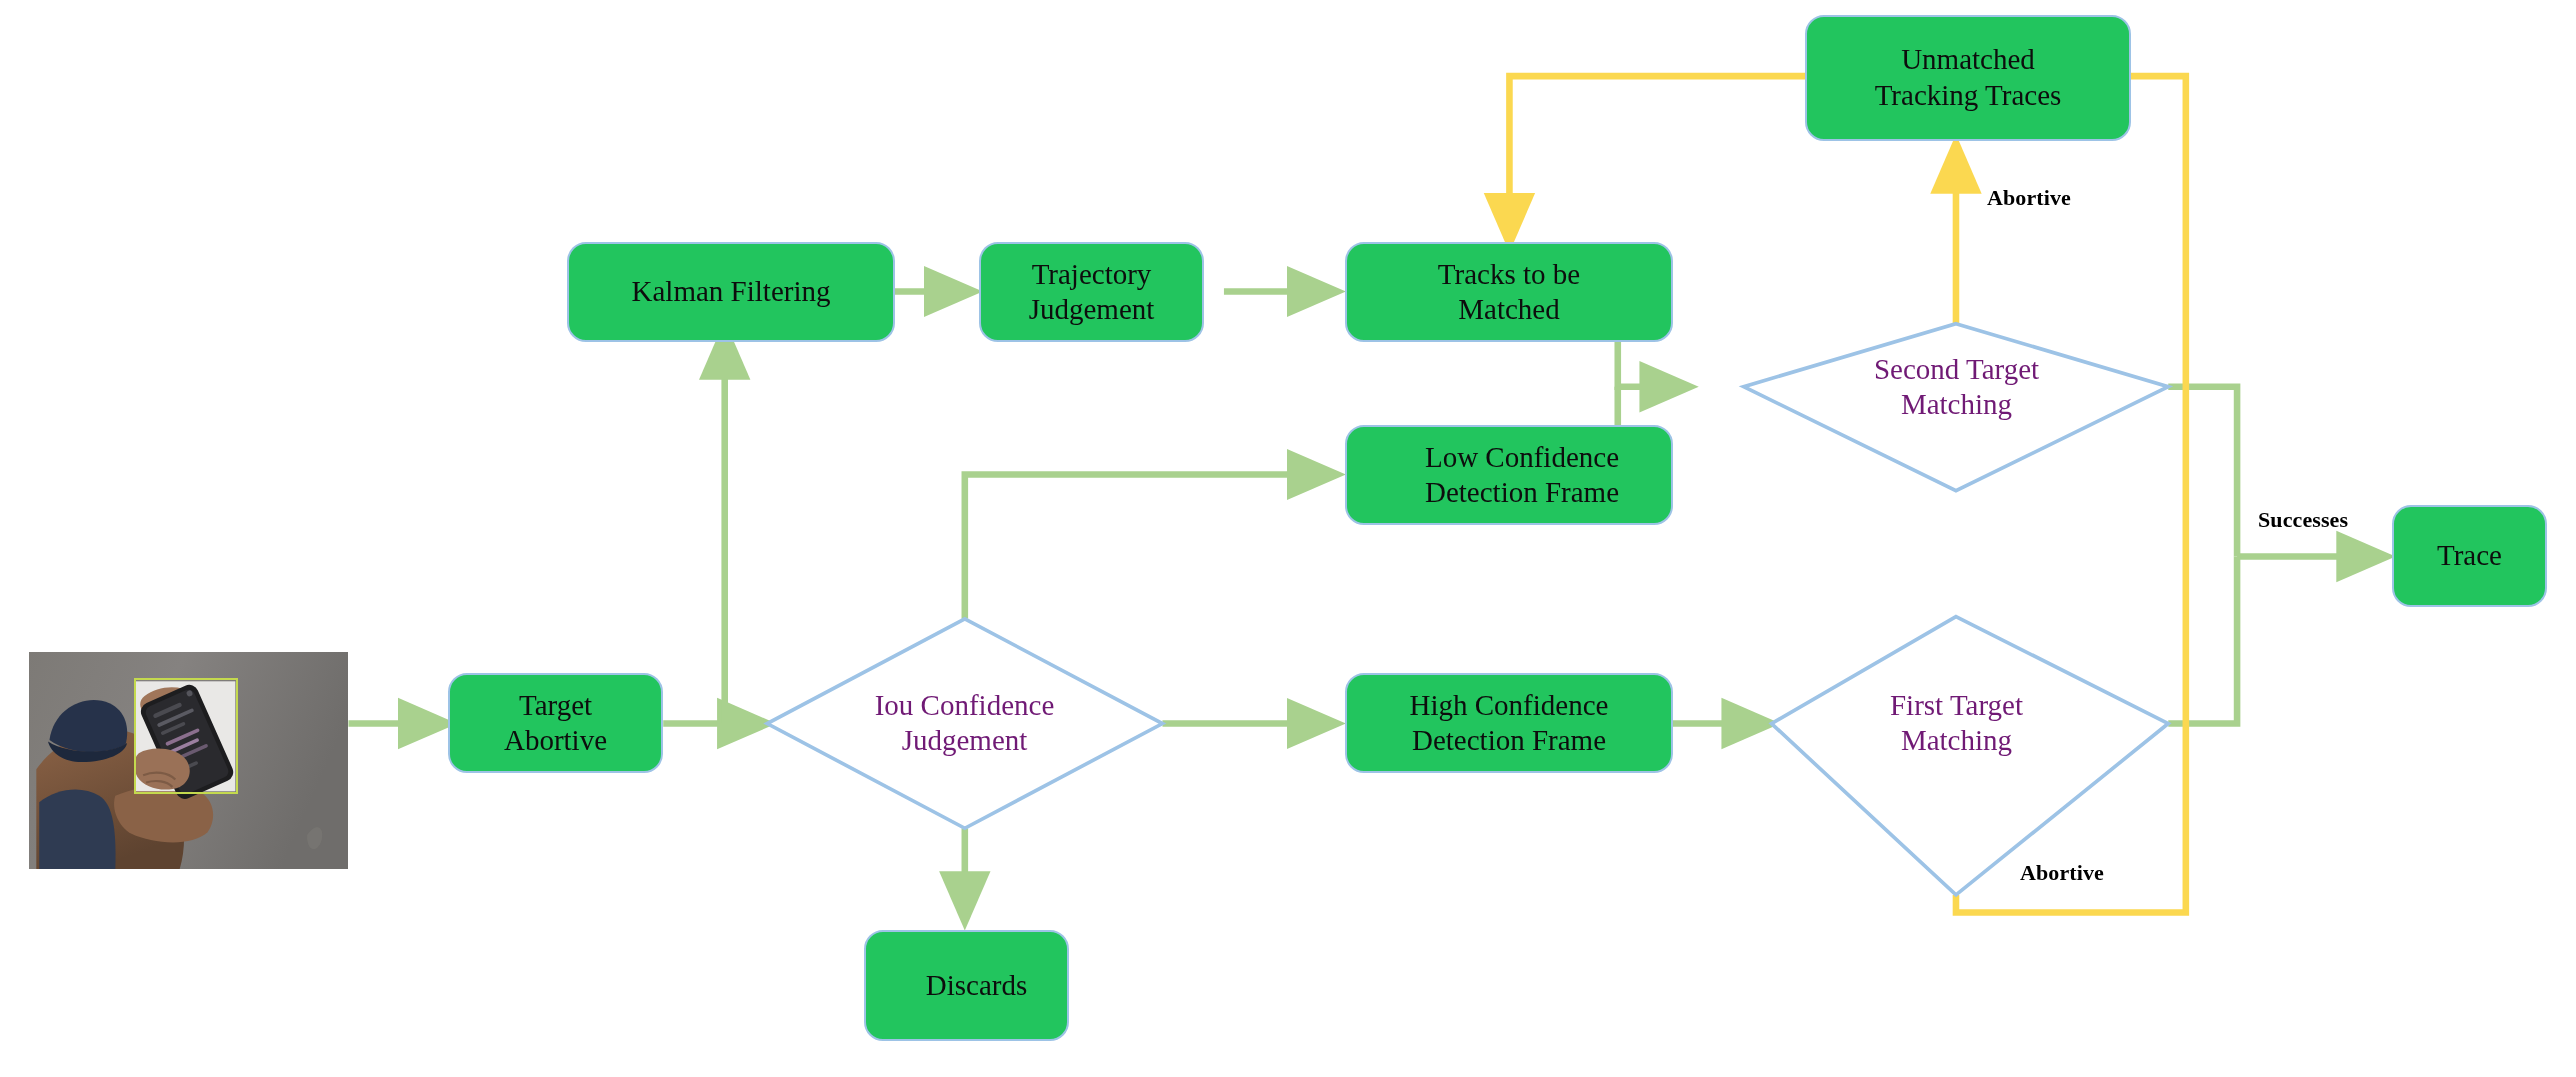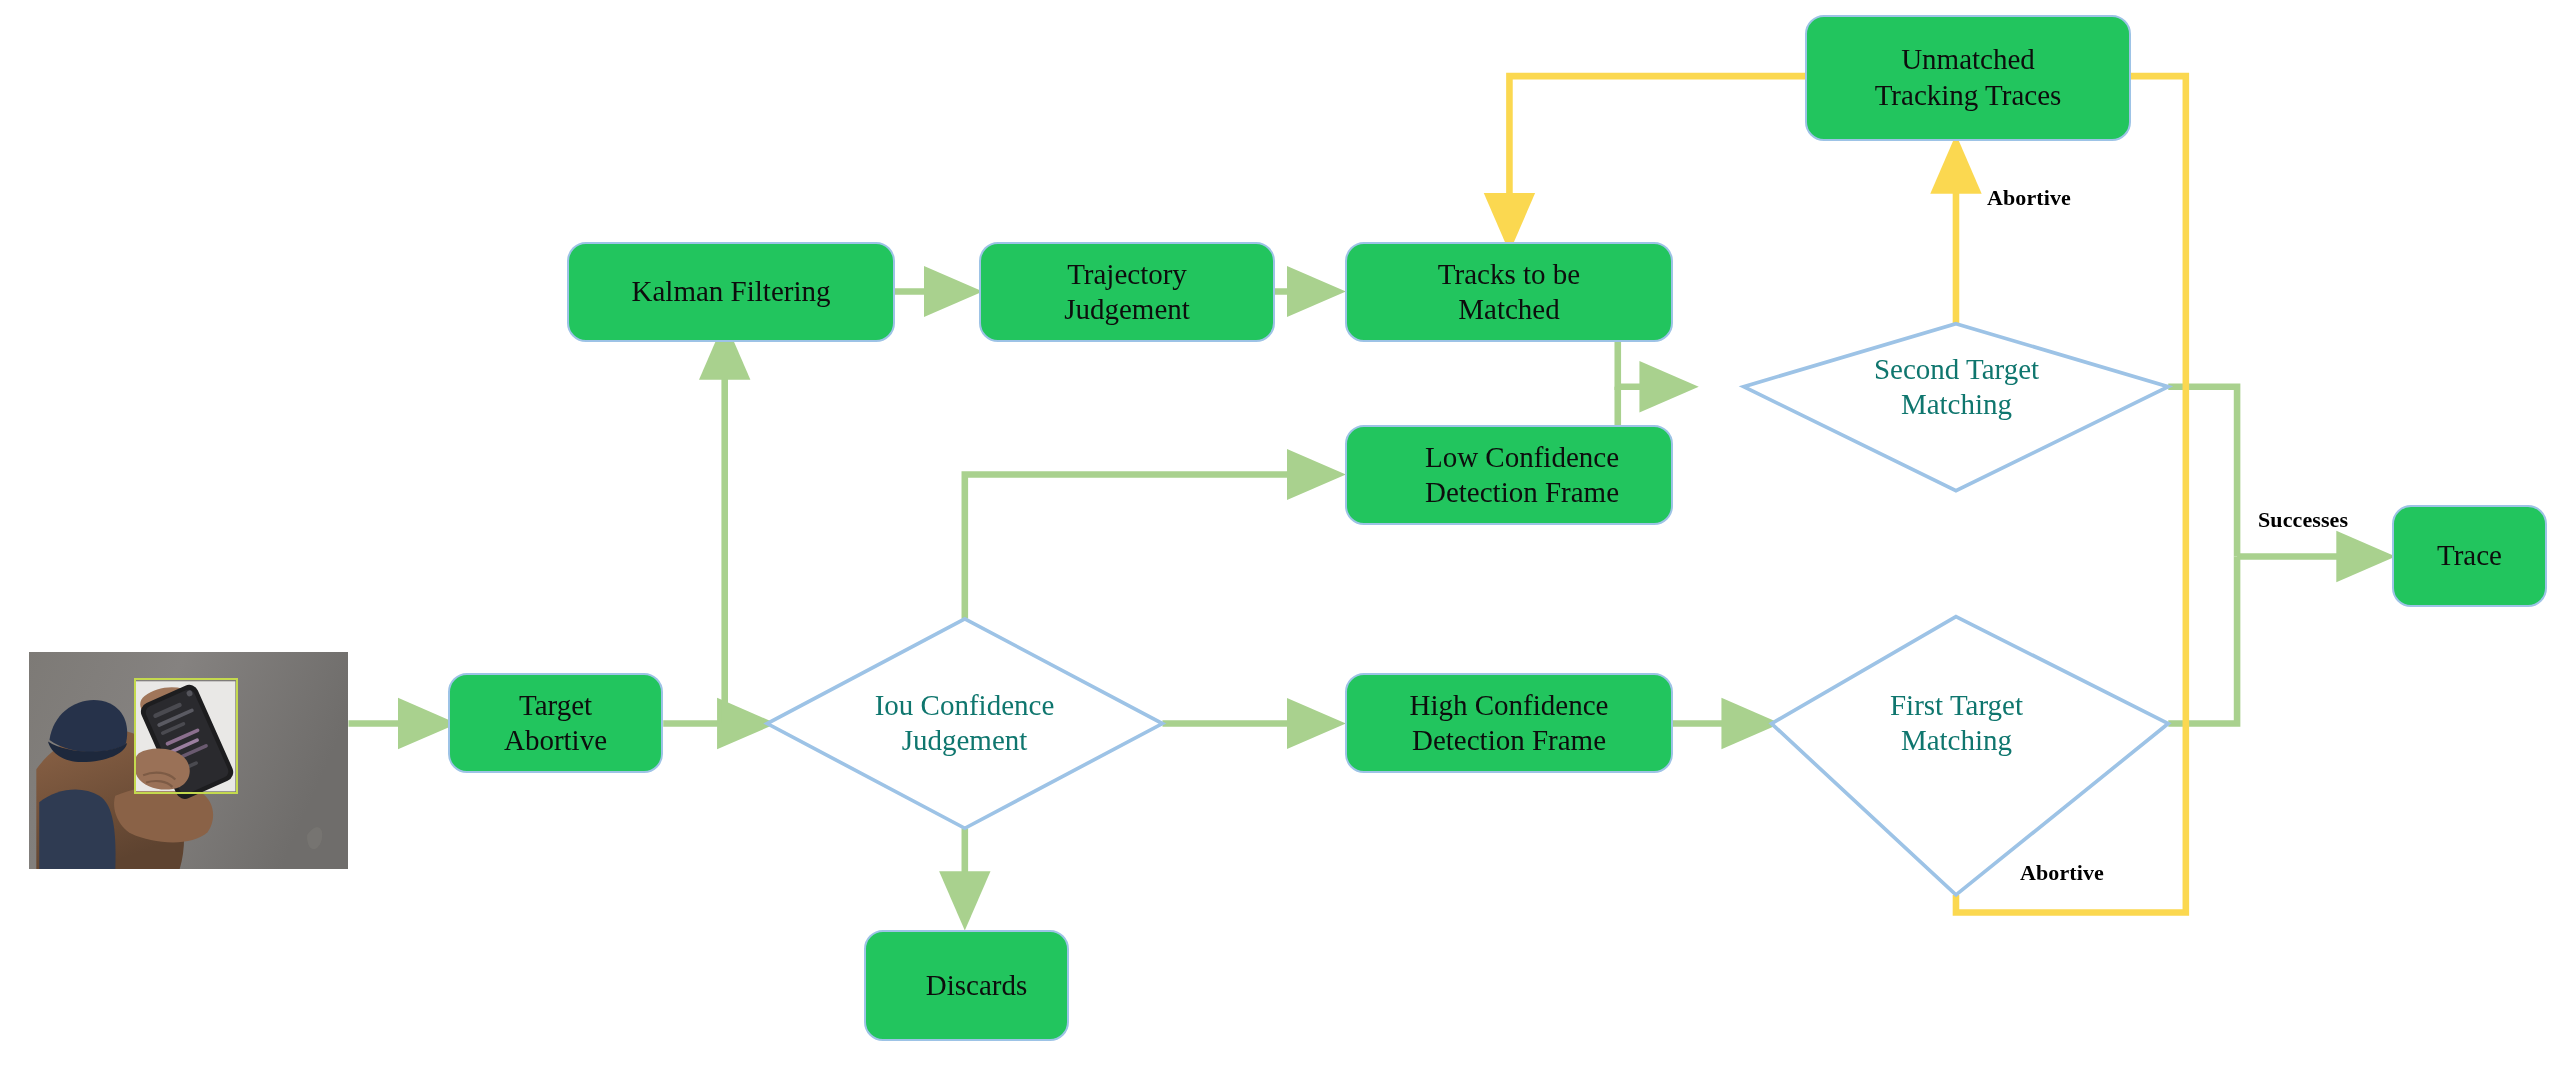--- a/index.html
+++ b/index.html
@@ -4,21 +4,21 @@
 <style>
   html,body{margin:0;padding:0;background:#ffffff;}
   body{width:2576px;height:1078px;position:relative;overflow:hidden;
        font-family:"Liberation Serif","DejaVu Serif",serif;}
   #stage{position:absolute;left:0;top:0;width:2576px;height:1078px;}
   svg.layer{position:absolute;left:0;top:0;width:2576px;height:1078px;overflow:visible;}
   .node{position:absolute;box-sizing:border-box;display:flex;align-items:center;
         justify-content:center;text-align:center;color:#0d0d0d;background:#22c55e;}
   .rbox{border:2.9px solid #9dc3e6;border-radius:19px;line-height:1.22;}
   .dlabel{position:absolute;display:flex;align-items:center;justify-content:center;
-          text-align:center;color:#0f766e;line-height:1.22;pointer-events:none;}
+          text-align:center;color:#701a75;line-height:1.22;pointer-events:none;}
   .edgelabel{position:absolute;font-weight:bold;color:#000000;white-space:nowrap;
              font-size:22px;letter-spacing:0.1px;}
   .photo{position:absolute;overflow:hidden;}
   .bbox{position:absolute;border:2.9px solid #c4d94e;box-sizing:border-box;}
   .fs40{font-size:29px;}
 </style>
 </head>
 <body>
 
 <div id="stage">
@@ -143,21 +143,21 @@
     <span>
       <span>Target</span><br>
       <span>Abortive</span>
     </span>
   </div>
 
   <div class="node rbox fs40" style="left:567px;top:242px;width:328px;height:100px;">
     <span>Kalman Filtering</span>
   </div>
 
-  <div class="node rbox fs40" style="left:979px;top:242px;width:296px;height:100px;">
+  <div class="node rbox fs40" style="left:979px;top:242px;width:225px;height:100px;">
     <span>
       <span>Trajectory</span><br>
       <span>Judgement</span>
     </span>
   </div>
 
   <div class="node rbox fs40" style="left:1345px;top:242px;width:328px;height:100px;">
     <span>
       <span>Tracks to be</span><br>
       <span>Matched</span>

